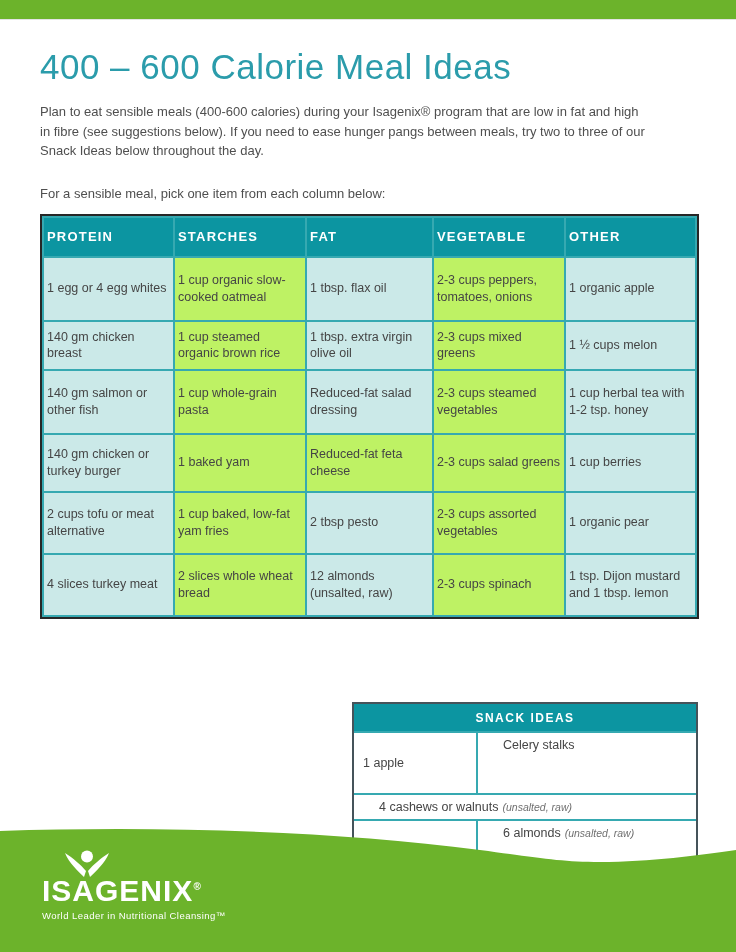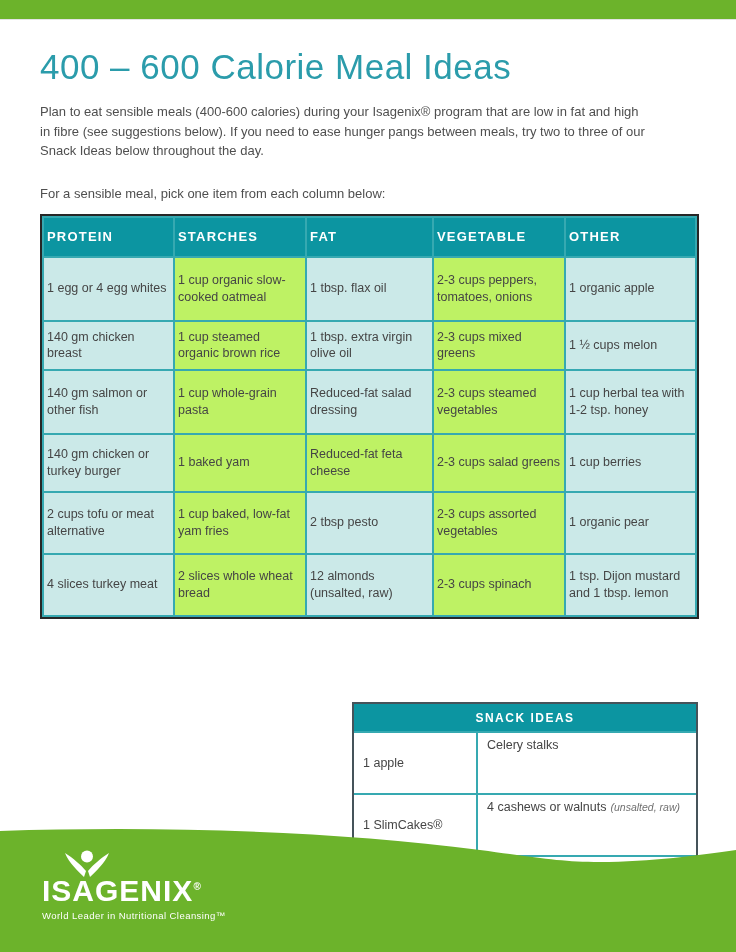--- a/index.html
+++ b/index.html
@@ -54,21 +54,21 @@
   .snack-header {
     height:27px; background:#0c95a1; color:#ffffff;
     display:flex; align-items:center; justify-content:center;
     font-size:12px; font-weight:bold; letter-spacing:1.5px;
   }
   .snack-row { display:flex; border-top:2px solid #36a9b1; }
   .snack-left {
     width:124px; padding:23px 9px; font-size:12.5px; color:#454545;
     border-right:2px solid #36a9b1;
   }
-  .snack-right { flex:1; padding:5px 9px; font-size:12.5px; color:#454545; }
+  .snack-right { flex:1; padding:5px 25px; font-size:12.5px; color:#454545; }
   .snack-note { font-style:italic; font-size:10.5px; color:#707070; margin-left:4px; }
 
   .footer-svg { position:absolute; left:0; bottom:0; width:736px; height:130px; display:block; }
 
   .logo {
     position:absolute; left:42px; top:850px; color:#ffffff; width:260px;
   }
   .logo-figure { position:absolute; left:22px; top:0px; width:46px; height:28px; }
   .logo-word {
     padding-top:26px; font-size:30px; font-weight:bold;
@@ -155,21 +155,20 @@
     </table>
   </div>
 
   <div class="snack-wrap">
     <div class="snack-header">SNACK IDEAS</div>
     <div class="snack-row">
       <div class="snack-left">1 apple</div>
       <div class="snack-right"><span>Celery stalks</span><span class="snack-note"></span></div>
     </div>
     <div class="snack-row">
-      <div class="snack-left">1 SlimCakes®</div>
       <div class="snack-right"><span>4 cashews or walnuts</span><span class="snack-note">(unsalted, raw)</span></div>
     </div>
     <div class="snack-row">
       <div class="snack-left">1 hard-boiled egg</div>
       <div class="snack-right"><span>6 almonds</span><span class="snack-note">(unsalted, raw)</span></div>
     </div>
   </div>
 
   <svg class="footer-svg" viewBox="0 0 736 130" preserveAspectRatio="none">
     <path d="M0,9 C150,4 330,8 480,28 C540,36 560,40 600,40 C650,40 700,33 736,28 L736,130 L0,130 Z" fill="#6cb32b"></path>

